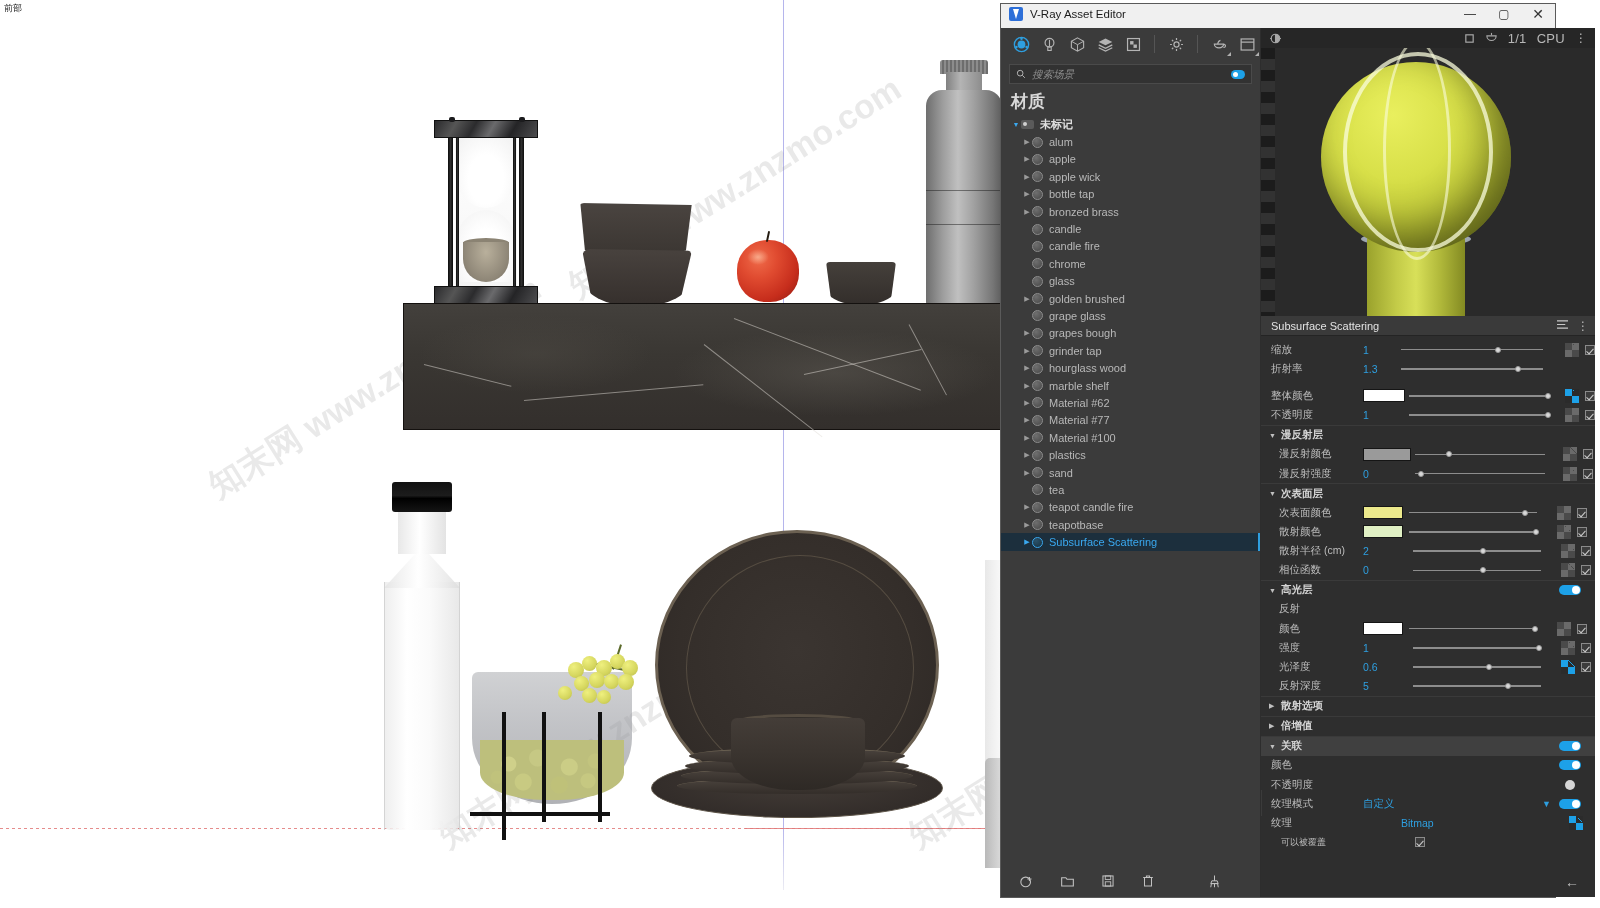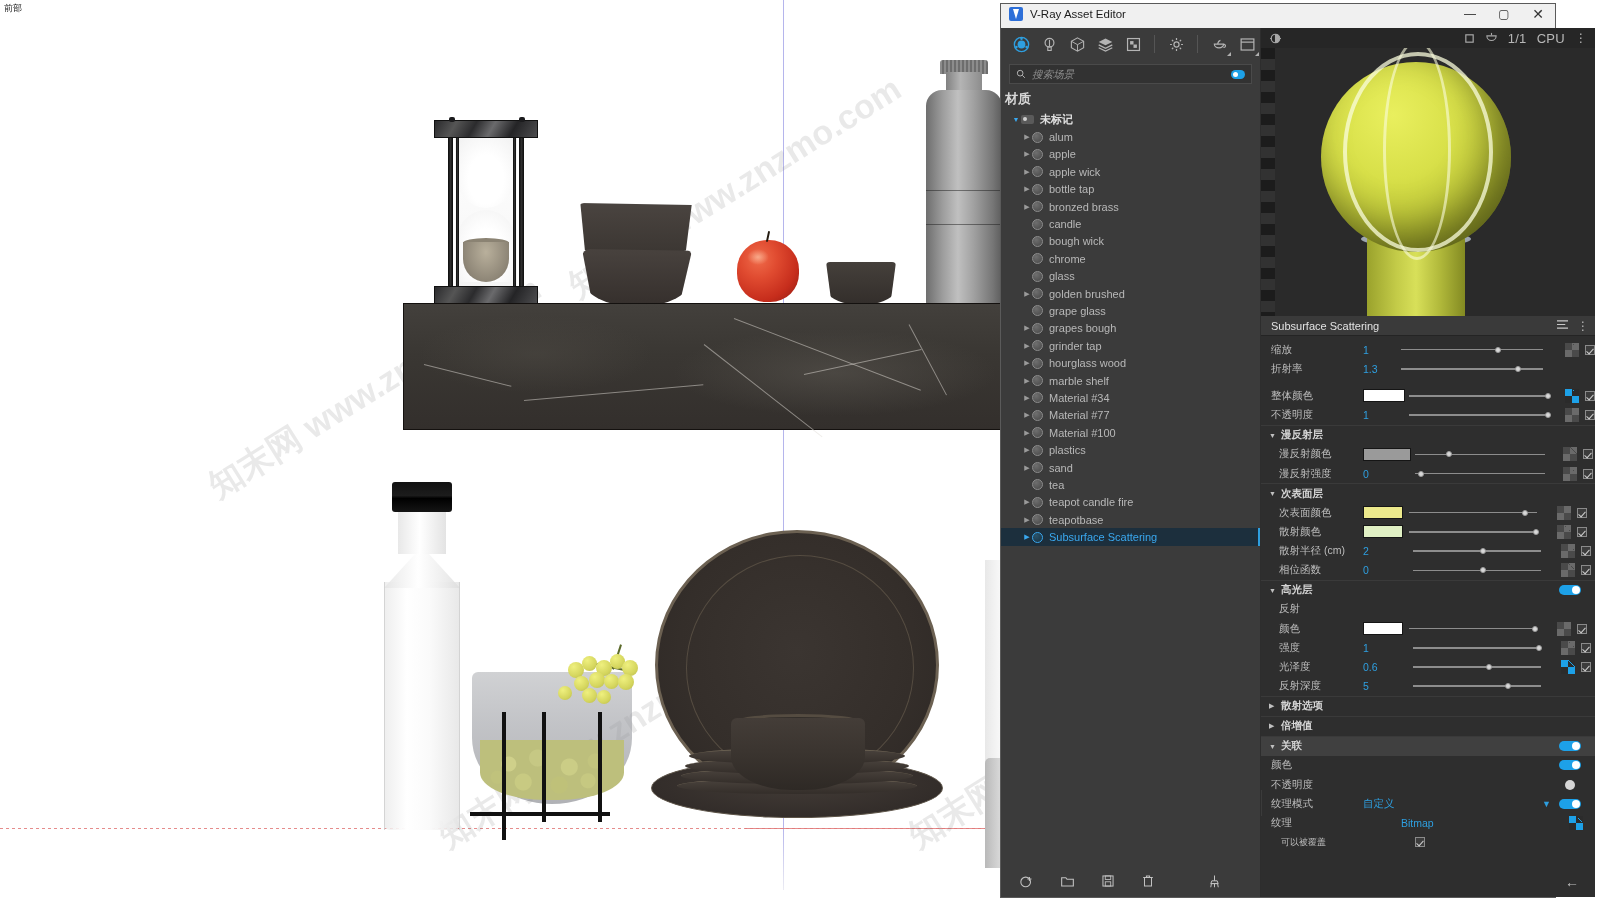--- a/index.html
+++ b/index.html
@@ -276,21 +276,21 @@
   .searchbox input::placeholder { color: #8e8e8e; font-style: italic; }
   .eyetog {
     width: 14px; height: 9px; border-radius: 5px; background: #1da1e8;
     position: relative; flex: 0 0 14px;
   }
   .eyetog::after {
     content:""; position:absolute; left:2px; top:2px; width:5px;height:5px;
     border-radius:50%; background:#fff;
   }
 
-  .sect-head { padding: 4px 10px 3px 4px; font-weight: bold; color: #d8d8d8; font-size: 13px; }
+  .sect-head { padding: 4px 10px 3px 10px; font-weight: bold; color: #d8d8d8; font-size: 17px; }
 
   .matlist { flex: 1; overflow: hidden; position: relative; }
   .mat {
     height: 17.4px; display: flex; align-items: center;
     padding-left: 21px; color: #b8b8b8; font-size: 11px; white-space: nowrap;
   }
   .mat.sel { background: #1c2f3d; color: #3aa8ef; }
   .mat.sel .msphere { border-color: #3aa8ef; }
   .mat.root { color: #e0e0e0; font-weight: bold; padding-left: 10px; }
   .arrow {
@@ -668,21 +668,21 @@
             <span>bronzed brass</span>
           </div>
         <div class="mat">
             <span class="arrow"></span>
             <span class="msphere"></span>
             <span>candle</span>
           </div>
         <div class="mat">
             <span class="arrow"></span>
             <span class="msphere"></span>
-            <span>bough wick</span>
+            <span>candle fire</span>
           </div>
         <div class="mat">
             <span class="arrow"></span>
             <span class="msphere"></span>
             <span>chrome</span>
           </div>
         <div class="mat">
             <span class="arrow"></span>
             <span class="msphere"></span>
             <span>glass</span>
@@ -713,21 +713,21 @@
             <span>hourglass wood</span>
           </div>
         <div class="mat">
             <span class="arrow">▶</span>
             <span class="msphere"></span>
             <span>marble shelf</span>
           </div>
         <div class="mat">
             <span class="arrow">▶</span>
             <span class="msphere"></span>
-            <span>Material #34</span>
+            <span>Material #62</span>
           </div>
         <div class="mat">
             <span class="arrow">▶</span>
             <span class="msphere"></span>
             <span>Material #77</span>
           </div>
         <div class="mat">
             <span class="arrow">▶</span>
             <span class="msphere"></span>
             <span>Material #100</span>

